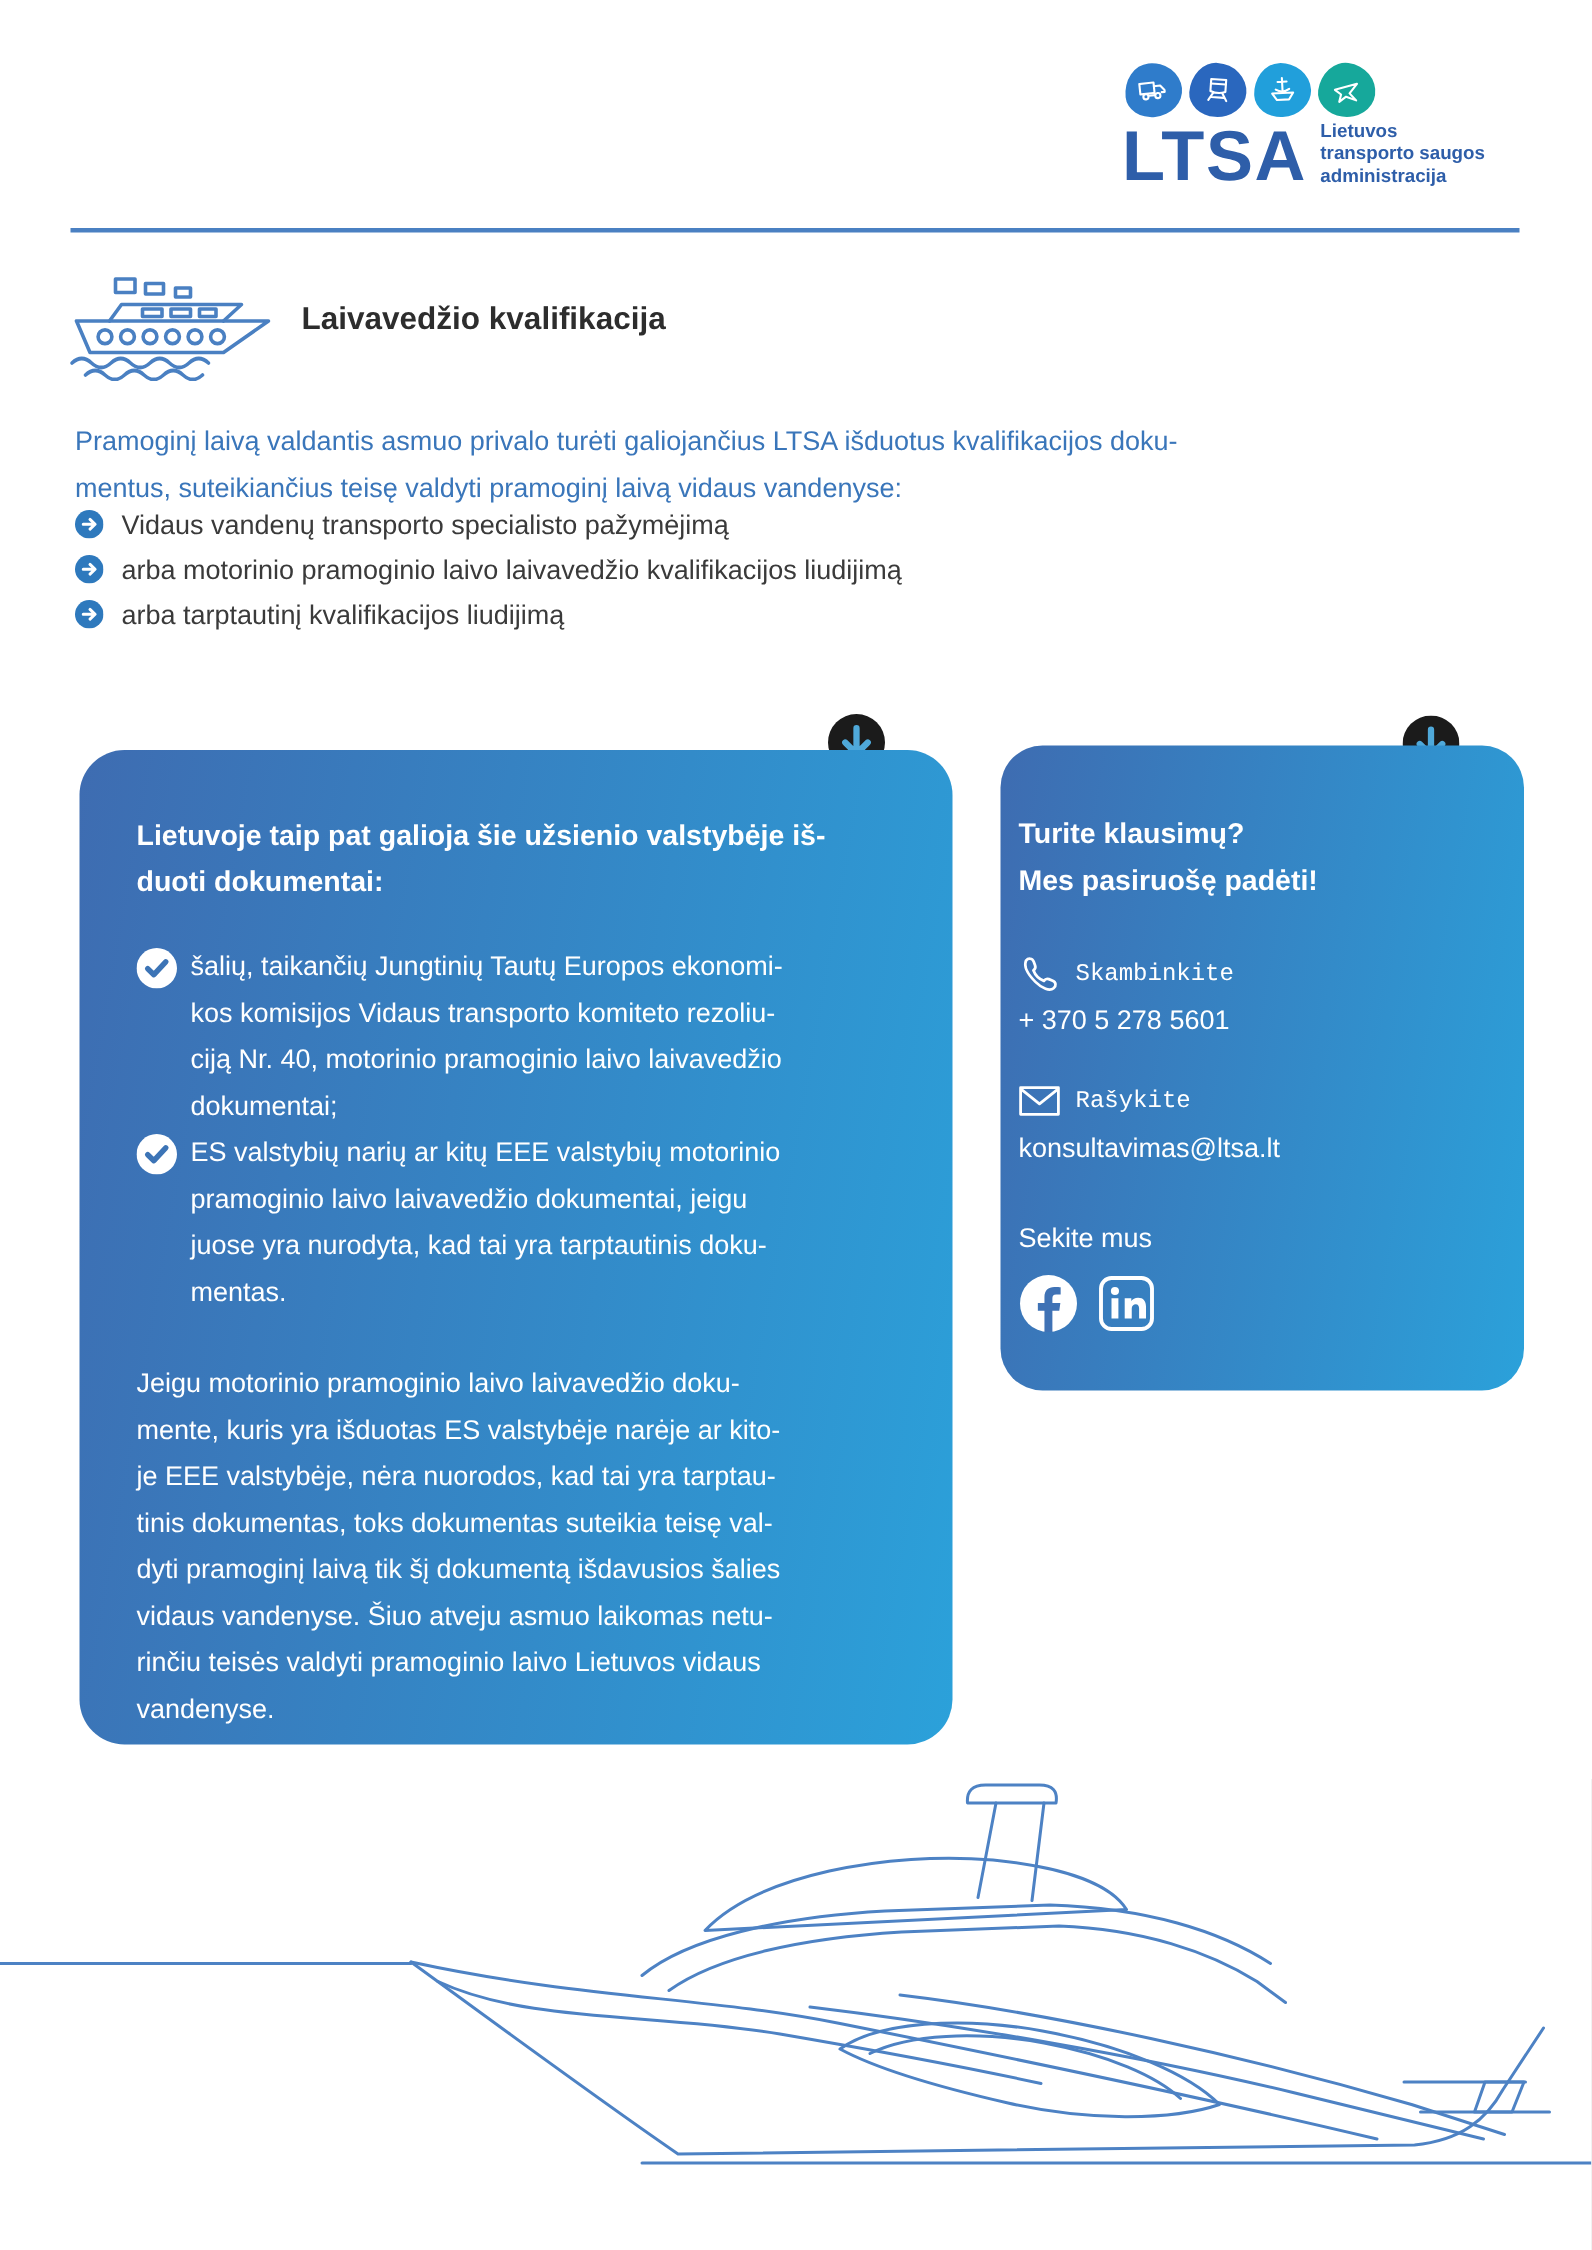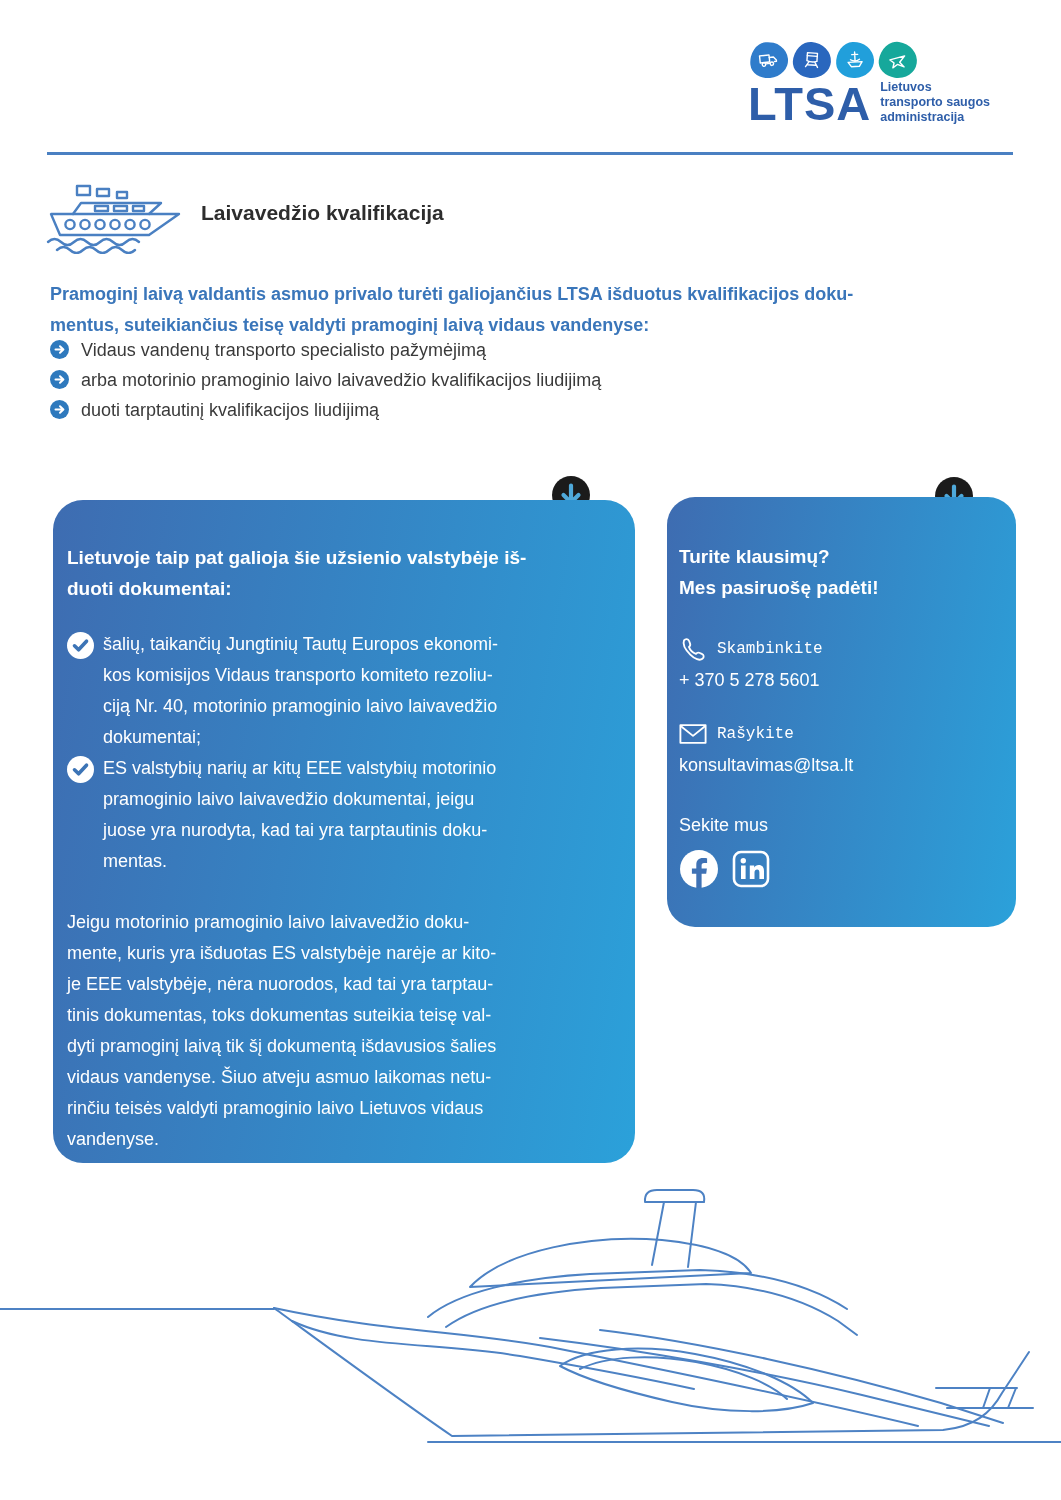--- a/index.html
+++ b/index.html
@@ -37,33 +37,33 @@
   }
   
   .rule { position:absolute; left:47px; top:152px; width:966px; height:3px; background:#4a80c2; }
   
   .section-header { position:absolute; left:45px; top:178px; display:flex; align-items:center; }
   .ship-icon svg { display:block; }
   .page-title { font-size:21px; font-weight:700; color:#2d2d2d; margin-left:16px; margin-top:-6px; }
   
   .intro {
     position:absolute; left:50px; top:279px; width:965px;
-    font-size:18px; font-weight:700; color:#3a76ba;
+    font-size:18px; font-weight:400; color:#3a76ba;
     line-height:31px; white-space:pre-line;
   }
   .bullets { position:absolute; left:50px; top:340px; list-style:none; }
   .bullets li { display:flex; align-items:flex-start; height:30px; }
   .bullet-ico { width:19px; height:19px; margin-right:12px; flex:0 0 auto; }
   .bullet-txt { font-size:18px; color:#3a3a3a; }
   
   .card {
     position:absolute; color:#ffffff;
     background:linear-gradient(100deg,#3e6cb1 0%,#2ba1da 100%);
   }
-  .card-left { left:53px; top:500px; width:582px; height:663px; border-radius:30px; padding:42px 28px 0 14px; }
+  .card-left { left:53px; top:500px; width:582px; height:663px; border-radius:30px; padding:42px 28px 0 38px; }
   .card-right { left:667px; top:497px; width:349px; height:430px; border-radius:28px; padding:44px 26px 0 12px; }
   .card-heading { font-size:19px; font-weight:700; line-height:31px; white-space:pre-line; }
   .check-list { margin-top:25px; }
   .check-item { position:relative; padding-left:36px; margin-bottom:0; }
   .check-item .check-ico { position:absolute; left:0; top:3px; }
   .check-item .check-txt, .card-paragraph {
     font-size:18px; line-height:31px; white-space:pre-line;
   }
   .card-paragraph { margin-top:30px; }
   
@@ -168,21 +168,21 @@
         <circle cx="9.5" cy="9.5" r="9.5" fill="#2e79bd"></circle>
         <path d="M5.5 9.5 H13 M10 6.3 L13.4 9.5 L10 12.7" stroke="#fff" stroke-width="2" fill="none" stroke-linecap="round" stroke-linejoin="round"></path>
       </svg>
       <span class="bullet-txt">arba motorinio pramoginio laivo laivavedžio kvalifikacijos liudijimą</span>
     </li>
     <li>
       <svg class="bullet-ico" viewBox="0 0 19 19">
         <circle cx="9.5" cy="9.5" r="9.5" fill="#2e79bd"></circle>
         <path d="M5.5 9.5 H13 M10 6.3 L13.4 9.5 L10 12.7" stroke="#fff" stroke-width="2" fill="none" stroke-linecap="round" stroke-linejoin="round"></path>
       </svg>
-      <span class="bullet-txt">duoti tarptautinį kvalifikacijos liudijimą</span>
+      <span class="bullet-txt">arba tarptautinį kvalifikacijos liudijimą</span>
     </li>
   </ul>
 
   <svg class="down-badge badge-left" viewBox="0 0 38 38">
     <circle cx="19" cy="19" r="19" fill="#1b1b1b"></circle>
     <path d="M19 9.5 V25 M11.5 19 L19 26.5 L26.5 19" stroke="#4fa9da" stroke-width="4.2" fill="none" stroke-linecap="round" stroke-linejoin="round"></path>
   </svg>
   <svg class="down-badge badge-right" viewBox="0 0 38 38">
     <circle cx="19" cy="19" r="19" fill="#1b1b1b"></circle>
     <path d="M19 9.5 V25 M11.5 19 L19 26.5 L26.5 19" stroke="#4fa9da" stroke-width="4.2" fill="none" stroke-linecap="round" stroke-linejoin="round"></path>

